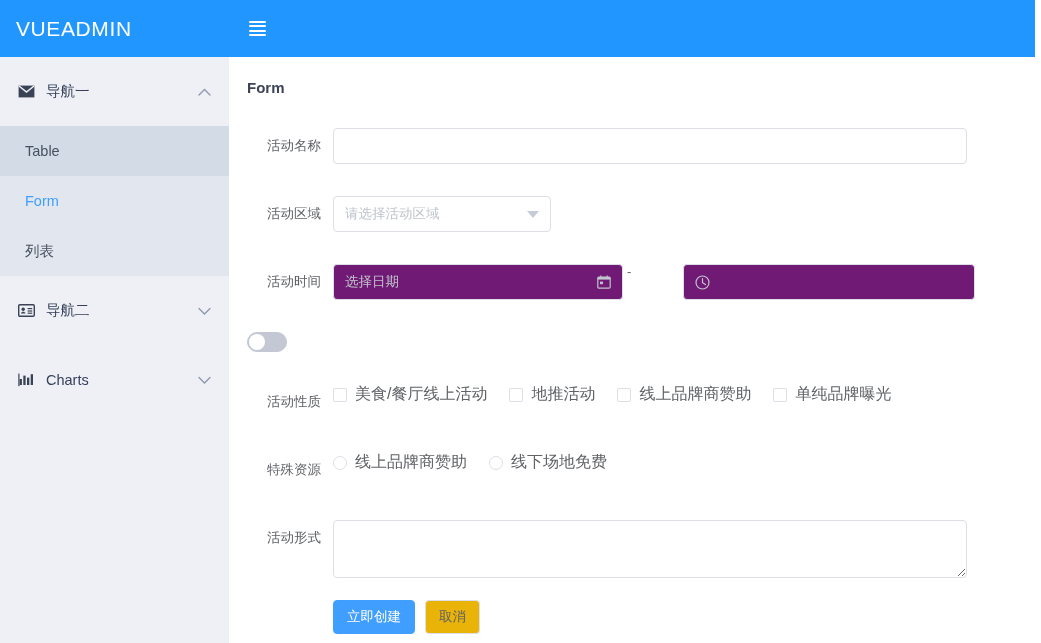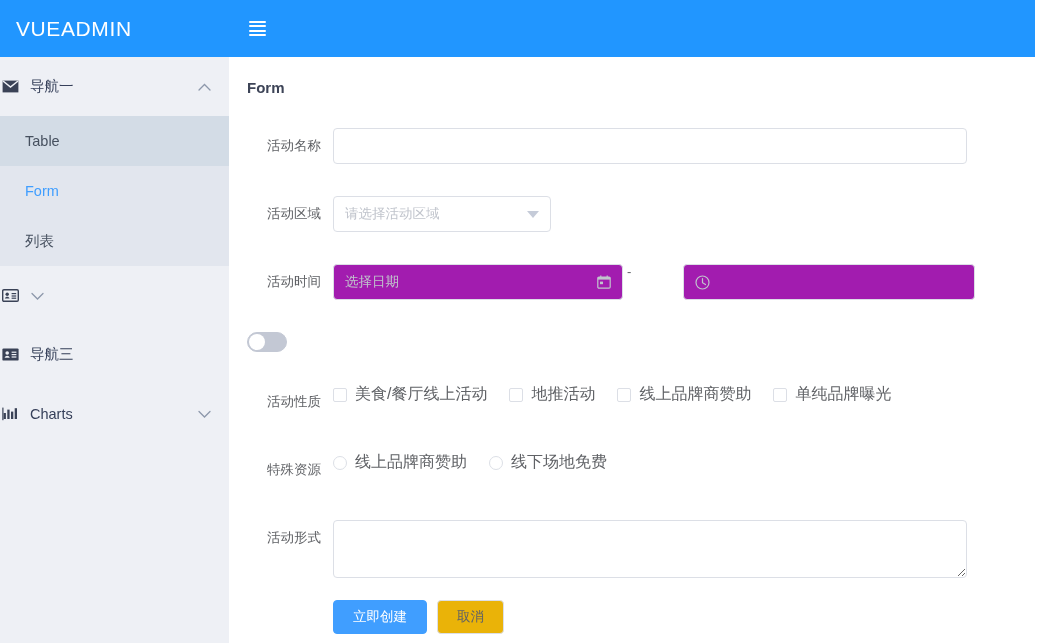--- a/index.html
+++ b/index.html
@@ -26,24 +26,24 @@
     color: #ffffff;
     display: flex;
     align-items: center;
     padding-left: 16px;
     font-size: 21px;
     letter-spacing: 0.6px;
     font-weight: 400;
   }
   .menu-group { width: 229px; }
   .menu-head {
-    height: 59px;
+    height: 69px;
     display: flex;
     align-items: center;
-    padding: 0 18px 0 0;
+    padding: 0 18px 0 16px;
     color: #36405a;
     font-size: 14.5px;
     cursor: pointer;
     background: #eef0f5;
   }
   .menu-head .ico {
     width: 20px; height: 20px;
     margin-right: 10px;
     display: inline-flex;
     align-items: center;
@@ -150,21 +150,21 @@
     border-left: 6px solid transparent;
     border-right: 6px solid transparent;
     border-top: 7px solid #c5cbd8;
     margin-left: 6px;
   }
 
   .picker {
     height: 36px;
     border: 1px solid #dcdfe6;
     border-radius: 4px;
-    background: #a21caf;
+    background: #701a75;
     display: flex; align-items: center;
     padding: 13px 11px;
     cursor: pointer;
     font-family: Liberation Mono, monospace;
   }
   .picker .ph { font-size: 13.5px; color: #c0c4cc; flex: 1 1 auto; }
   .picker-date { width: 290px; }
   .picker-time { width: 292px; }
   .dash { margin: 0 4px; color: #606266; font-size: 13px; }
   .gap { width: 48px; }
@@ -225,21 +225,21 @@
     font-family: inherit;
     resize: vertical;
     outline: none;
     line-height: 1.5;
   }
 
   .btn {
     height: 34px;
     border-radius: 4px;
     font-size: 13.5px;
-    padding: 0 19px;
+    padding: 0 13px;
     cursor: pointer;
     font-family: inherit;
     border: 1px solid transparent;
     display: inline-flex;
     align-items: center;
     justify-content: center;
   }
   .btn-primary { background: #409eff; border-color: #409eff; color: #fff; }
   .btn-default { background: #eab308; border-color: #dcdfe6; color: #606266; margin-left: 10px; }
 </style>
@@ -286,44 +286,29 @@
         <span class="ico">
           <svg width="17" height="13" viewBox="0 0 17 13">
             <rect x="0.7" y="0.7" width="15.6" height="11.6" rx="1.2" fill="none" stroke="#3a4256" stroke-width="1.4"></rect>
             <circle cx="5.2" cy="5.2" r="1.7" fill="#3a4256"></circle>
             <path d="M2.8 9.6c.4-1.3 1.3-1.9 2.4-1.9s2 .6 2.4 1.9z" fill="#3a4256"></path>
             <rect x="9.6" y="4.0" width="4.6" height="1.2" fill="#3a4256"></rect>
             <rect x="9.6" y="6.4" width="4.6" height="1.2" fill="#3a4256"></rect>
             <rect x="9.6" y="8.6" width="4.6" height="1.2" fill="#3a4256"></rect>
           </svg>
         </span>
+        <span class="lbl">导航二</span>
         <span class="chev">
           <svg width="13" height="8" viewBox="0 0 13 8">
               <path d="M1 1.5L6.5 7L12 1.5" fill="none" stroke="#8d98ab" stroke-width="1.3" stroke-linecap="round"></path>
             </svg>
         </span>
       </div>
     </div>
 
-    <div class="menu-group">
-      <div class="menu-head">
-        <span class="ico">
-          <svg width="17" height="13" viewBox="0 0 17 13">
-            <rect x="0.4" y="0.4" width="16.2" height="12.2" rx="1.2" fill="#3a4256"></rect>
-            <circle cx="5.2" cy="5.0" r="1.8" fill="#eef0f5"></circle>
-            <path d="M2.6 9.8c.4-1.4 1.4-2.1 2.6-2.1s2.2.7 2.6 2.1z" fill="#eef0f5"></path>
-            <rect x="9.6" y="3.6" width="4.8" height="1.2" fill="#eef0f5"></rect>
-            <rect x="9.6" y="6.0" width="4.8" height="1.2" fill="#eef0f5"></rect>
-            <rect x="9.6" y="8.4" width="4.8" height="1.2" fill="#eef0f5"></rect>
-          </svg>
-        </span>
-        <span class="lbl">导航三</span>
-        <span class="chev"></span>
-      </div>
-    </div>
 
     <div class="menu-group">
       <div class="menu-head">
         <span class="ico">
           <svg width="16" height="14" viewBox="0 0 16 14">
             <rect x="1.6" y="6.0" width="2.3" height="6.0" fill="#3a4256"></rect>
             <rect x="5.3" y="2.6" width="2.3" height="9.4" fill="#3a4256"></rect>
             <rect x="9.0" y="4.6" width="2.3" height="7.4" fill="#3a4256"></rect>
             <rect x="12.7" y="1.2" width="2.3" height="10.8" fill="#3a4256"></rect>
             <rect x="0.3" y="0.6" width="1.2" height="12.6" fill="#3a4256"></rect>

